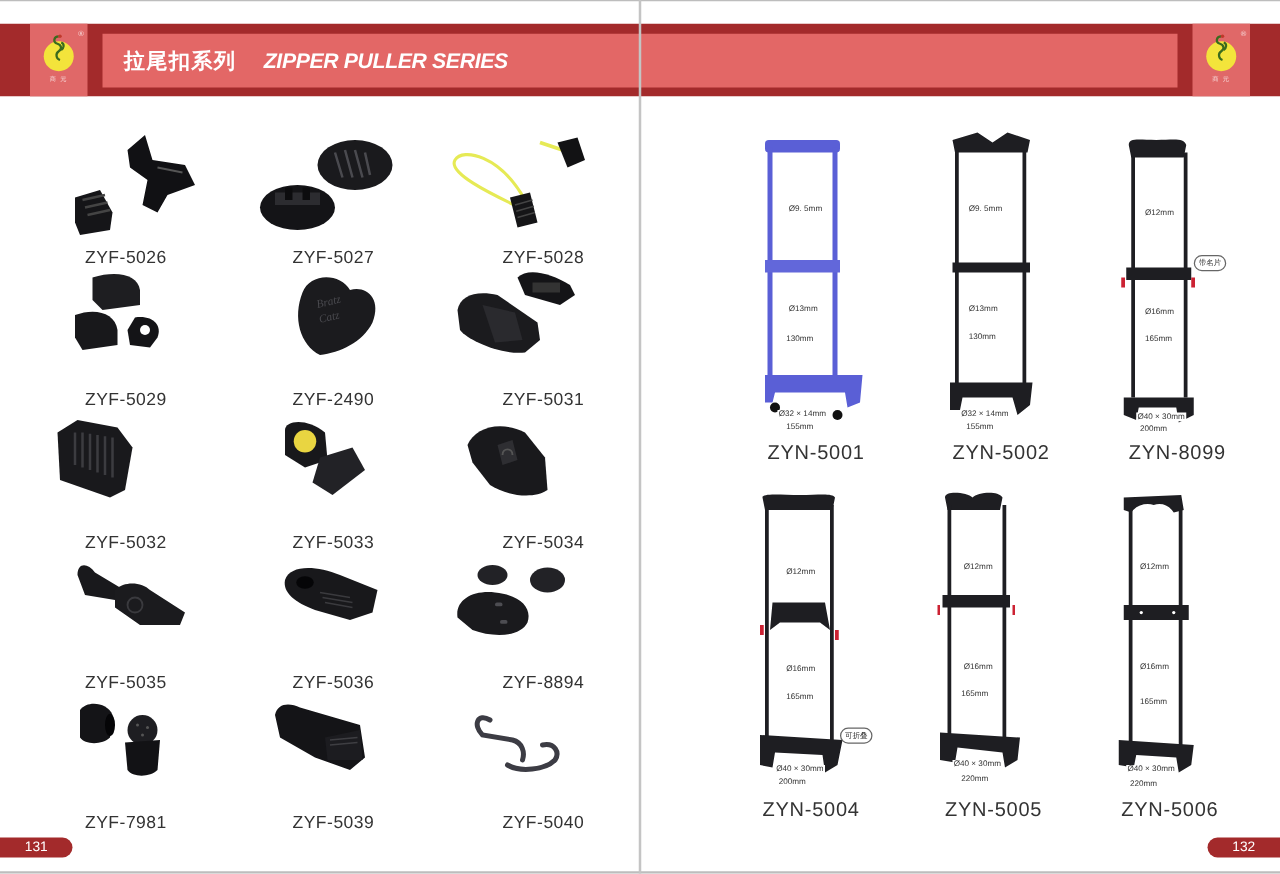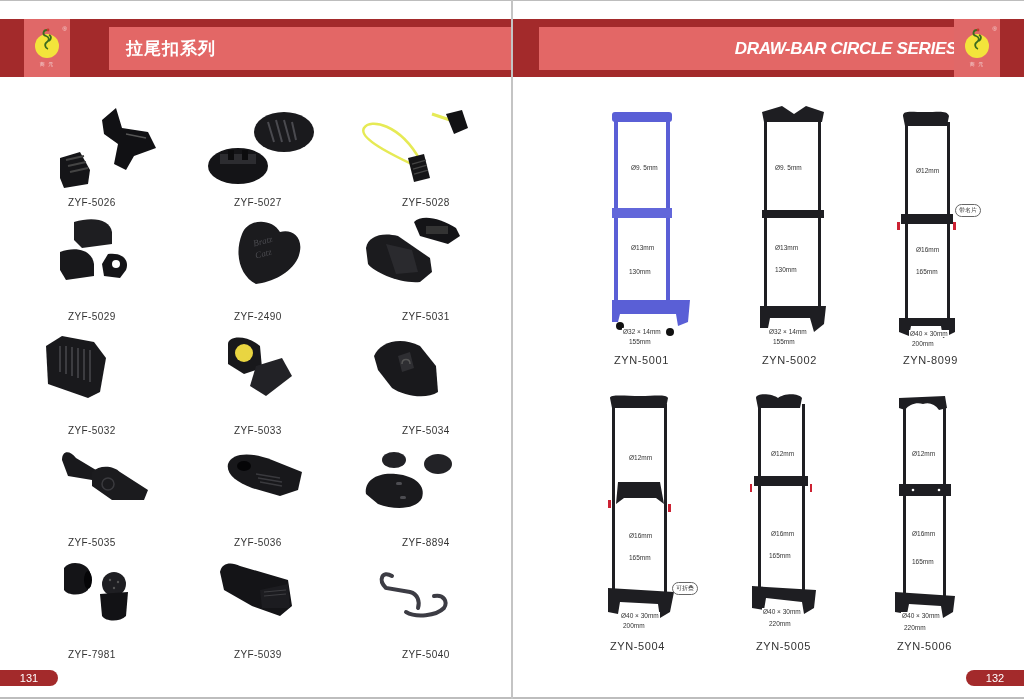--- a/index.html
+++ b/index.html
@@ -14,39 +14,39 @@
   .band { position: absolute; top: 19px; height: 58px; background: #a32a2b; }
   .band.left { left: 0; width: 512px; }
   .band.right { left: 512px; width: 512px; }
   .logo-box { position: absolute; top: 19px; width: 46px; height: 58px; background: #e06868; display: flex; flex-direction: column; align-items: center; justify-content: center; }
   .logo-box.left { left: 24px; }
   .logo-box.right { left: 954px; }
   .logo-disc { width: 24px; height: 24px; border-radius: 50%; background: #f3e43b; position: relative; margin-top: 4px; }
   .logo-disc svg { position: absolute; left: 0; top: -8px; }
   .logo-reg { position: absolute; right: -8px; top: -8px; font-size: 6px; color: #f6d6d6; }
   .logo-cap { font-size: 5px; color: #f5d5d5; margin-top: 3px; letter-spacing: 1px; }
-  .title-bar { position: absolute; top: 27px; height: 43px; background: #e36766; display: flex; align-items: center; color: #fff; font-weight: bold; font-style: italic; margin-left: 27px; }
+  .title-bar { position: absolute; top: 27px; height: 43px; background: #e36766; display: flex; align-items: center; color: #fff; font-weight: bold; font-style: italic; }
   .title-bar.left { left: 82px; width: 430px; padding-left: 17px; }
   .title-bar.right { left: 512px; width: 430px; justify-content: flex-end; padding-right: 12px; }
   .title-cn { font-size: 17px; font-style: normal; letter-spacing: 1px; }
   .title-en { font-size: 17px; letter-spacing: -0.3px; }
   .title-bar.left .title-en { margin-left: 22px; }
   .title-bar.right .title-cn { margin-left: 6px; }
 
   
   .zgrid { position: absolute; left: 30px; top: 98px; width: 460px; }
   .zitem { position: absolute; width: 150px; height: 114px; }
   .zitem .pic { position: absolute; left: 0; top: 0; width: 150px; height: 96px; }
-  .zitem .code { position: absolute; top: 99px; font-size: 10px; color: #333; letter-spacing: 0.4px; }
+  .zitem .code { position: absolute; top: 99px; font-size: 14px; color: #333; letter-spacing: 0.4px; }
 
   
   .dgrid { position: absolute; left: 590px; top: 100px; }
   .ditem { position: absolute; width: 140px; height: 272px; }
   .ditem .pic { position: absolute; left: 0; top: 0; width: 140px; height: 250px; }
-  .ditem .code { position: absolute; top: 254px; left: 24px; font-size: 11px; color: #333; letter-spacing: 0.6px; }
+  .ditem .code { position: absolute; top: 254px; left: 24px; font-size: 16px; color: #333; letter-spacing: 0.6px; }
   .dim { position: absolute; font-size: 6.5px; color: #333; white-space: nowrap; background: #fff; padding: 0 1px; }
   .tag { position: absolute; font-size: 6px; color: #333; border: 1px solid #666; border-radius: 8px; padding: 1px 3px; background: #fff; white-space: nowrap; }
 
   
   .pgnum { position: absolute; top: 670px; height: 16px; background: #a32a2b; color: #fff; font-size: 11px; display: flex; align-items: center; justify-content: center; }
   .pgnum.left { left: 0; width: 58px; border-radius: 0 9px 9px 0; }
   .pgnum.right { left: 966px; width: 58px; border-radius: 9px 0 0 9px; }
 </style>
 </head>
 <body>
@@ -61,25 +61,25 @@
     <svg width="24" height="30" viewBox="0 0 24 30">
         <path d="M12 4 C8 4 7 9 11 10 C14 11 15 14 12 16 C9 18 10 22 13 23 M14 9 C17 10 16 14 14 15" stroke="#3a6b1e" stroke-width="1.8" fill="none"></path>
         <circle cx="13" cy="4" r="1.4" fill="#c0392b"></circle>
       </svg>
     <span class="logo-reg">®</span>
   </div>
   <div class="logo-cap">商 元</div>
 </div>
 <div class="title-bar left">
   <span class="title-cn">拉尾扣系列</span>
+  <span class="title-en">ZIPPER PULLER SERIES</span>
 </div>
 
 <div class="band right"></div>
 <div class="title-bar right">
-  <span class="title-en">DRAW-BAR CIRCLE SERIES</span>
 </div>
 <div class="logo-box right">
   <div class="logo-disc">
     <svg width="24" height="30" viewBox="0 0 24 30">
         <path d="M12 4 C8 4 7 9 11 10 C14 11 15 14 12 16 C9 18 10 22 13 23 M14 9 C17 10 16 14 14 15" stroke="#3a6b1e" stroke-width="1.8" fill="none"></path>
         <circle cx="13" cy="4" r="1.4" fill="#c0392b"></circle>
       </svg>
     <span class="logo-reg">®</span>
   </div>
   <div class="logo-cap">商 元</div>

